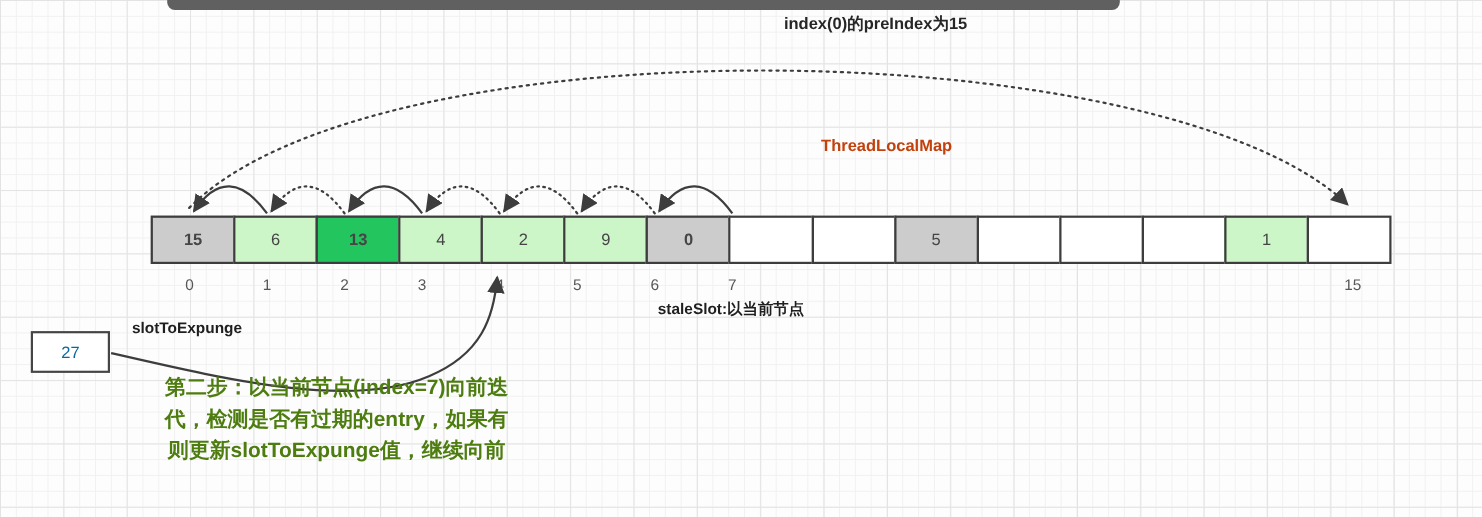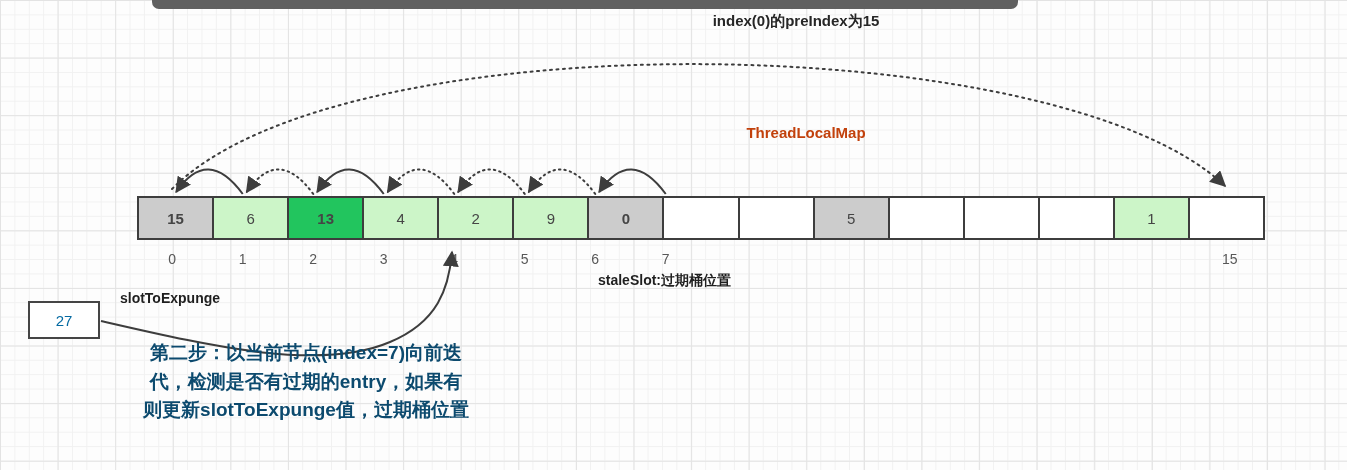--- a/index.html
+++ b/index.html
@@ -50,21 +50,21 @@
   #stale-label{
     left:598px;top:272px;font-size:14px;font-weight:bold;color:#1f1f1f;
   }
   #note-box{
     left:28px;top:301px;width:72px;height:38px;background:#fff;
     border:2px solid #454545;display:flex;align-items:center;justify-content:center;
     font-size:15px;color:#0369a1;box-sizing:border-box;z-index:1;
   }
   #step-description{
     left:106px;top:339px;width:400px;text-align:center;
-    font-size:19px;font-weight:bold;color:#0c4a6e;line-height:28.5px;z-index:3;
+    font-size:19px;font-weight:bold;color:#4d7c0f;line-height:28.5px;z-index:3;
   }
 </style>
 </head>
 <body>
 
 <div id="top-bar" class="abs"></div>
 
 <div id="title" class="abs">index(0)的preIndex为15</div>
 
 <div id="map-label" class="abs">ThreadLocalMap</div>
@@ -111,21 +111,21 @@
     <path d="M 313.25 194 Q 278 146 246.75 192" class="arc dotted" marker-end="url(#ah)"></path>
     <path d="M 383.75 194 Q 348.5 146 317.25 192" class="arc " marker-end="url(#ah)"></path>
     <path d="M 454.25 194 Q 419 146 387.75 192" class="arc dotted" marker-end="url(#ah)"></path>
     <path d="M 524.75 194 Q 489.5 146 458.25 192" class="arc dotted" marker-end="url(#ah)"></path>
     <path d="M 595.25 194 Q 560 146 528.75 192" class="arc dotted" marker-end="url(#ah)"></path>
     <path d="M 665.75 194 Q 630.5 146 599.25 192" class="arc " marker-end="url(#ah)"></path>
   </svg>
 
 <div id="slot-label" class="abs">slotToExpunge</div>
 
-<div id="stale-label" class="abs">staleSlot:过期桶位置</div>
+<div id="stale-label" class="abs">staleSlot:以当前节点</div>
 
 <div id="note-box" class="abs">27</div>
 
 <div id="step-description" class="abs">
     <div>第二步：以当前节点(index=7)向前迭</div>
     <div>代，检测是否有过期的entry，如果有</div>
-    <div>则更新slotToExpunge值，过期桶位置</div>
+    <div>则更新slotToExpunge值，继续向前</div>
   </div>
 
 </body></html>

